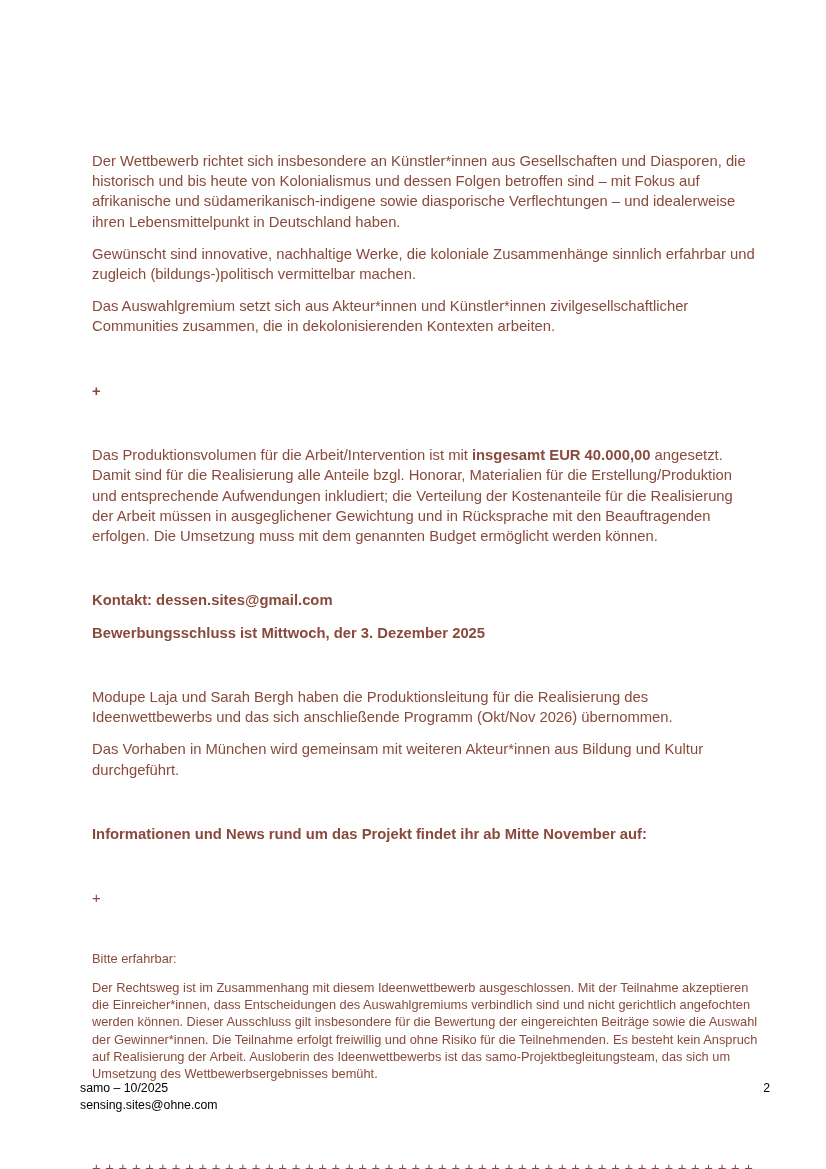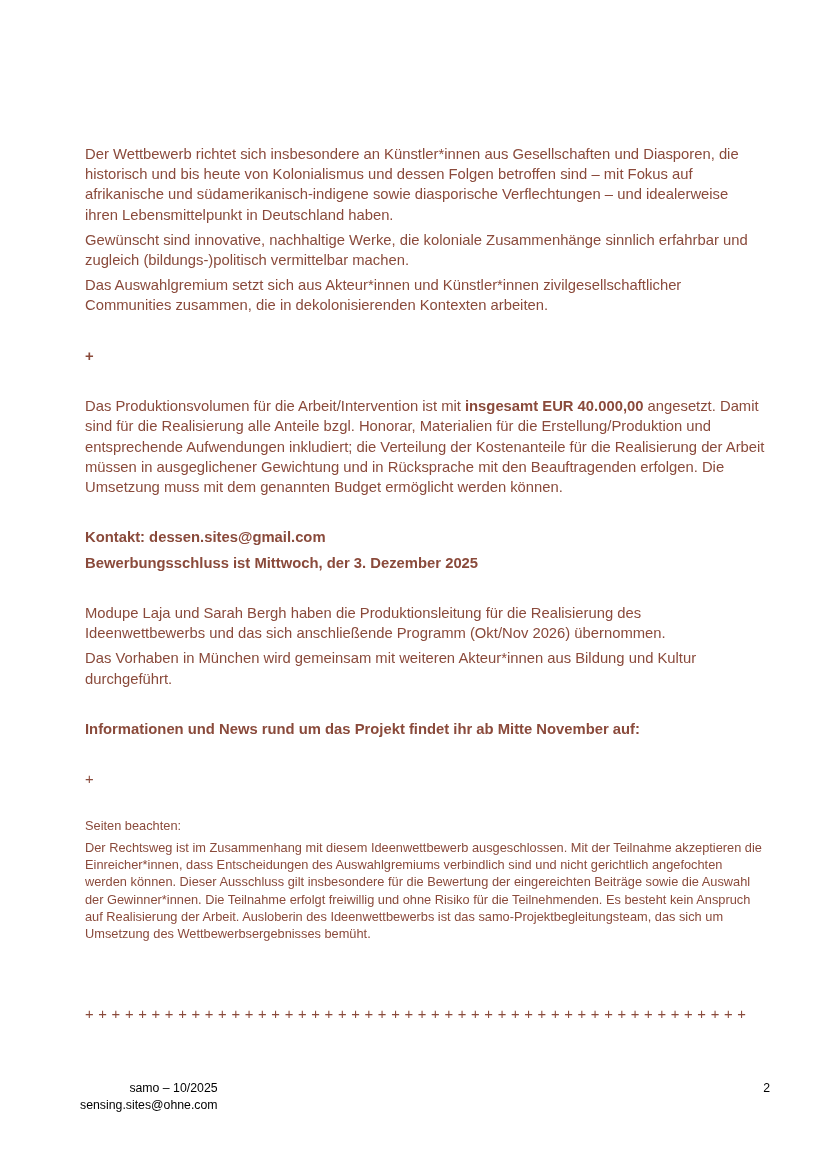--- a/index.html
+++ b/index.html
@@ -15,42 +15,42 @@
   }
   .body-text{
     position:absolute;
     left:80px;
     top:139px;
     width:690px;
     color:var(--ink,#8a4a3b);
     font-size:14.8px;
     line-height:20.2px;
   }
-  .body-text p{margin:5px;}
+  .body-text p{margin:12px;}
   .bold{font-weight:700;}
   .gap{height:20.2px;}
   .gap-small{height:17.2px;}
   .small{font-size:12.8px;line-height:17.2px;}
   .plus-row{
     white-space:nowrap;
     letter-spacing:0.28px;
   }
   .footer{
     position:absolute;
     left:80px;
     right:56px;
     top:1080px;
     display:flex;
     justify-content:space-between;
     align-items:flex-start;
     color:var(--footer-ink,#000000);
     font-size:12.3px;
     line-height:17px;
   }
-  .footer p{margin:0;text-align:right;}
+  .footer p{margin:0;}
 </style>
 </head>
 <body>
 
 <div class="page">
 
   <div class="body-text">
     <p>Der Wettbewerb richtet sich insbesondere an Künstler*innen aus Gesellschaften und Diasporen, die historisch und bis heute von Kolonialismus und dessen Folgen betroffen sind – mit Fokus auf afrikanische und südamerikanisch-indigene sowie diasporische Verflechtungen – und idealerweise ihren Lebensmittelpunkt in Deutschland haben.</p>
     <p>Gewünscht sind innovative, nachhaltige Werke, die koloniale Zusammenhänge sinnlich erfahrbar und zugleich (bildungs-)politisch vermittelbar machen.</p>
     <p>Das Auswahlgremium setzt sich aus Akteur*innen und Künstler*innen zivilgesellschaftlicher Communities zusammen, die in dekolonisierenden Kontexten arbeiten.</p>
@@ -69,21 +69,21 @@
     <p>Modupe Laja und Sarah Bergh haben die Produktionsleitung für die Realisierung des Ideenwettbewerbs und das sich anschließende Programm (Okt/Nov 2026) übernommen.</p>
     <p>Das Vorhaben in München wird gemeinsam mit weiteren Akteur*innen aus Bildung und Kultur durchgeführt.</p>
 
     <div class="gap"></div>
     <p class="bold">Informationen und News rund um das Projekt findet ihr ab Mitte November auf:</p>
 
     <div class="gap"></div>
     <p>+</p>
     <div class="gap-small"></div>
 
-    <p class="small">Seiten beachten:</p>
+    <p class="small">Bitte erfahrbar:</p>
     <p class="small">Der Rechtsweg ist im Zusammenhang mit diesem Ideenwettbewerb ausgeschlossen. Mit der Teilnahme akzeptieren die Einreicher*innen, dass Entscheidungen des Auswahlgremiums verbindlich sind und nicht gerichtlich angefochten werden können. Dieser Ausschluss gilt insbesondere für die Bewertung der eingereichten Beiträge sowie die Auswahl der Gewinner*innen. Die Teilnahme erfolgt freiwillig und ohne Risiko für die Teilnehmenden. Es besteht kein Anspruch auf Realisierung der Arbeit. Ausloberin des Ideenwettbewerbs ist das samo-Projektbegleitungsteam, das sich um Umsetzung des Wettbewerbsergebnisses bemüht.</p>
 
     <div class="gap-small"></div>
     <div class="gap-small"></div>
     <div class="gap-small"></div>
 
     <p class="plus-row">+ + + + + + + + + + + + + + + + + + + + + + + + + + + + + + + + + + + + + + + + + + + + + + + + + +</p>
   </div>
 
   <div class="footer">

